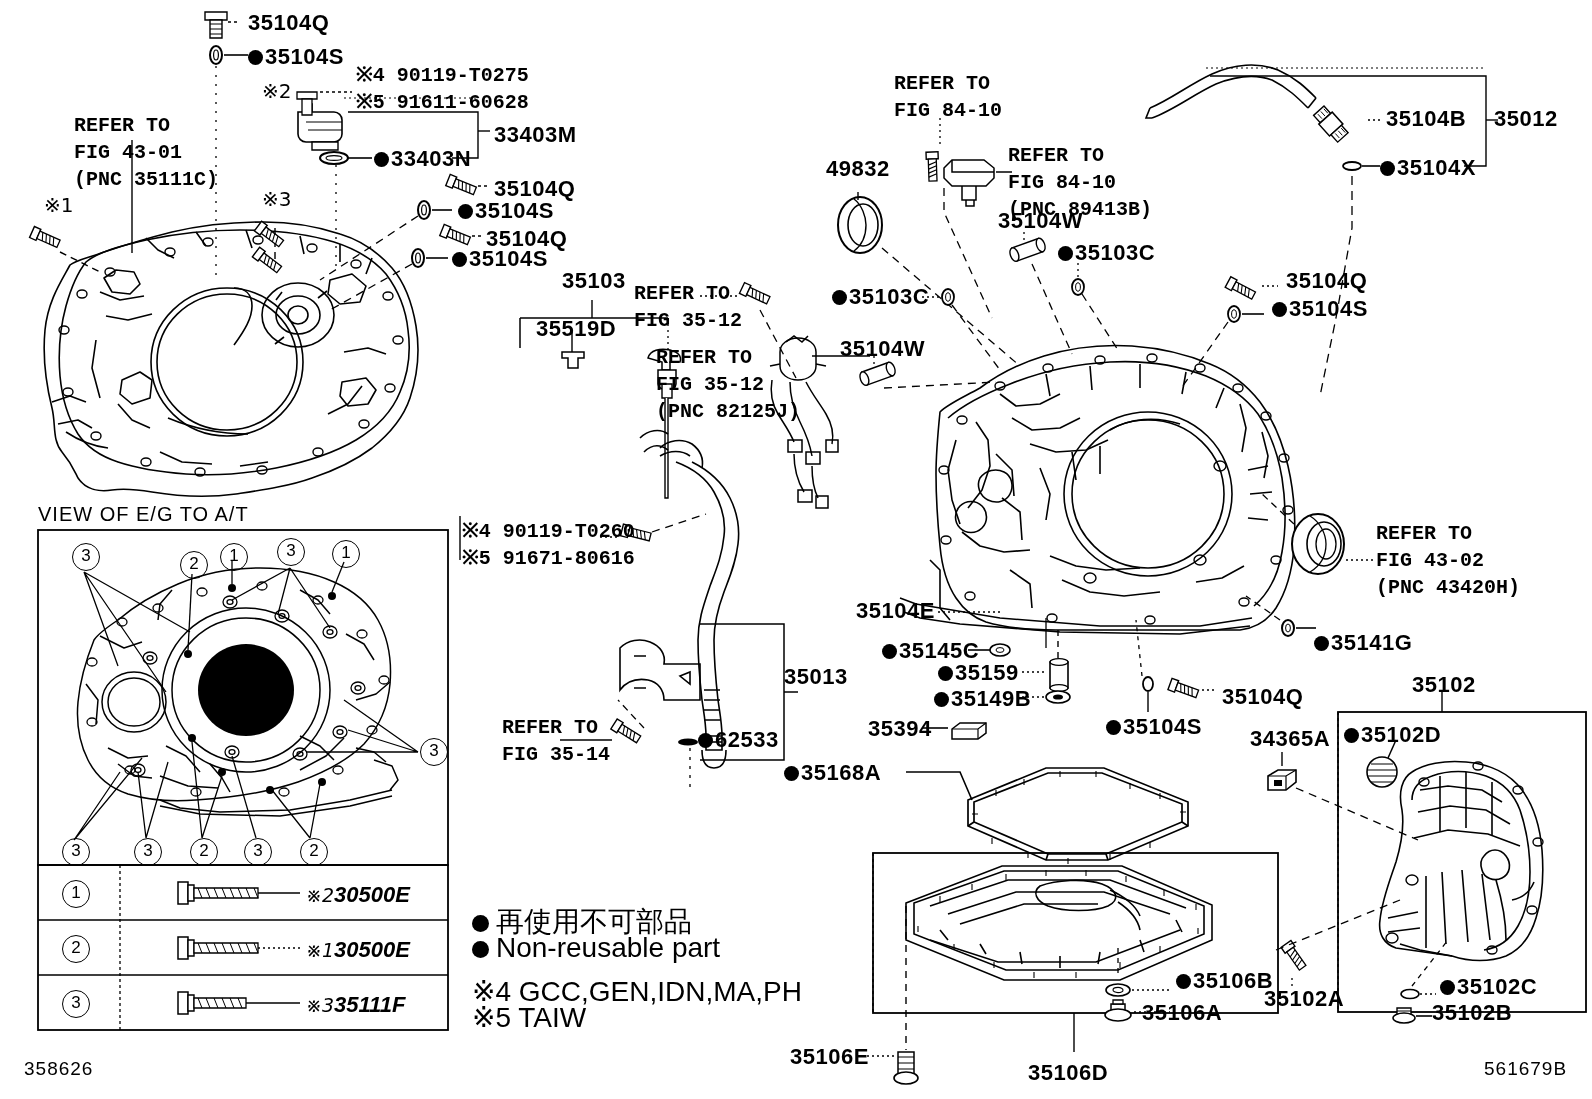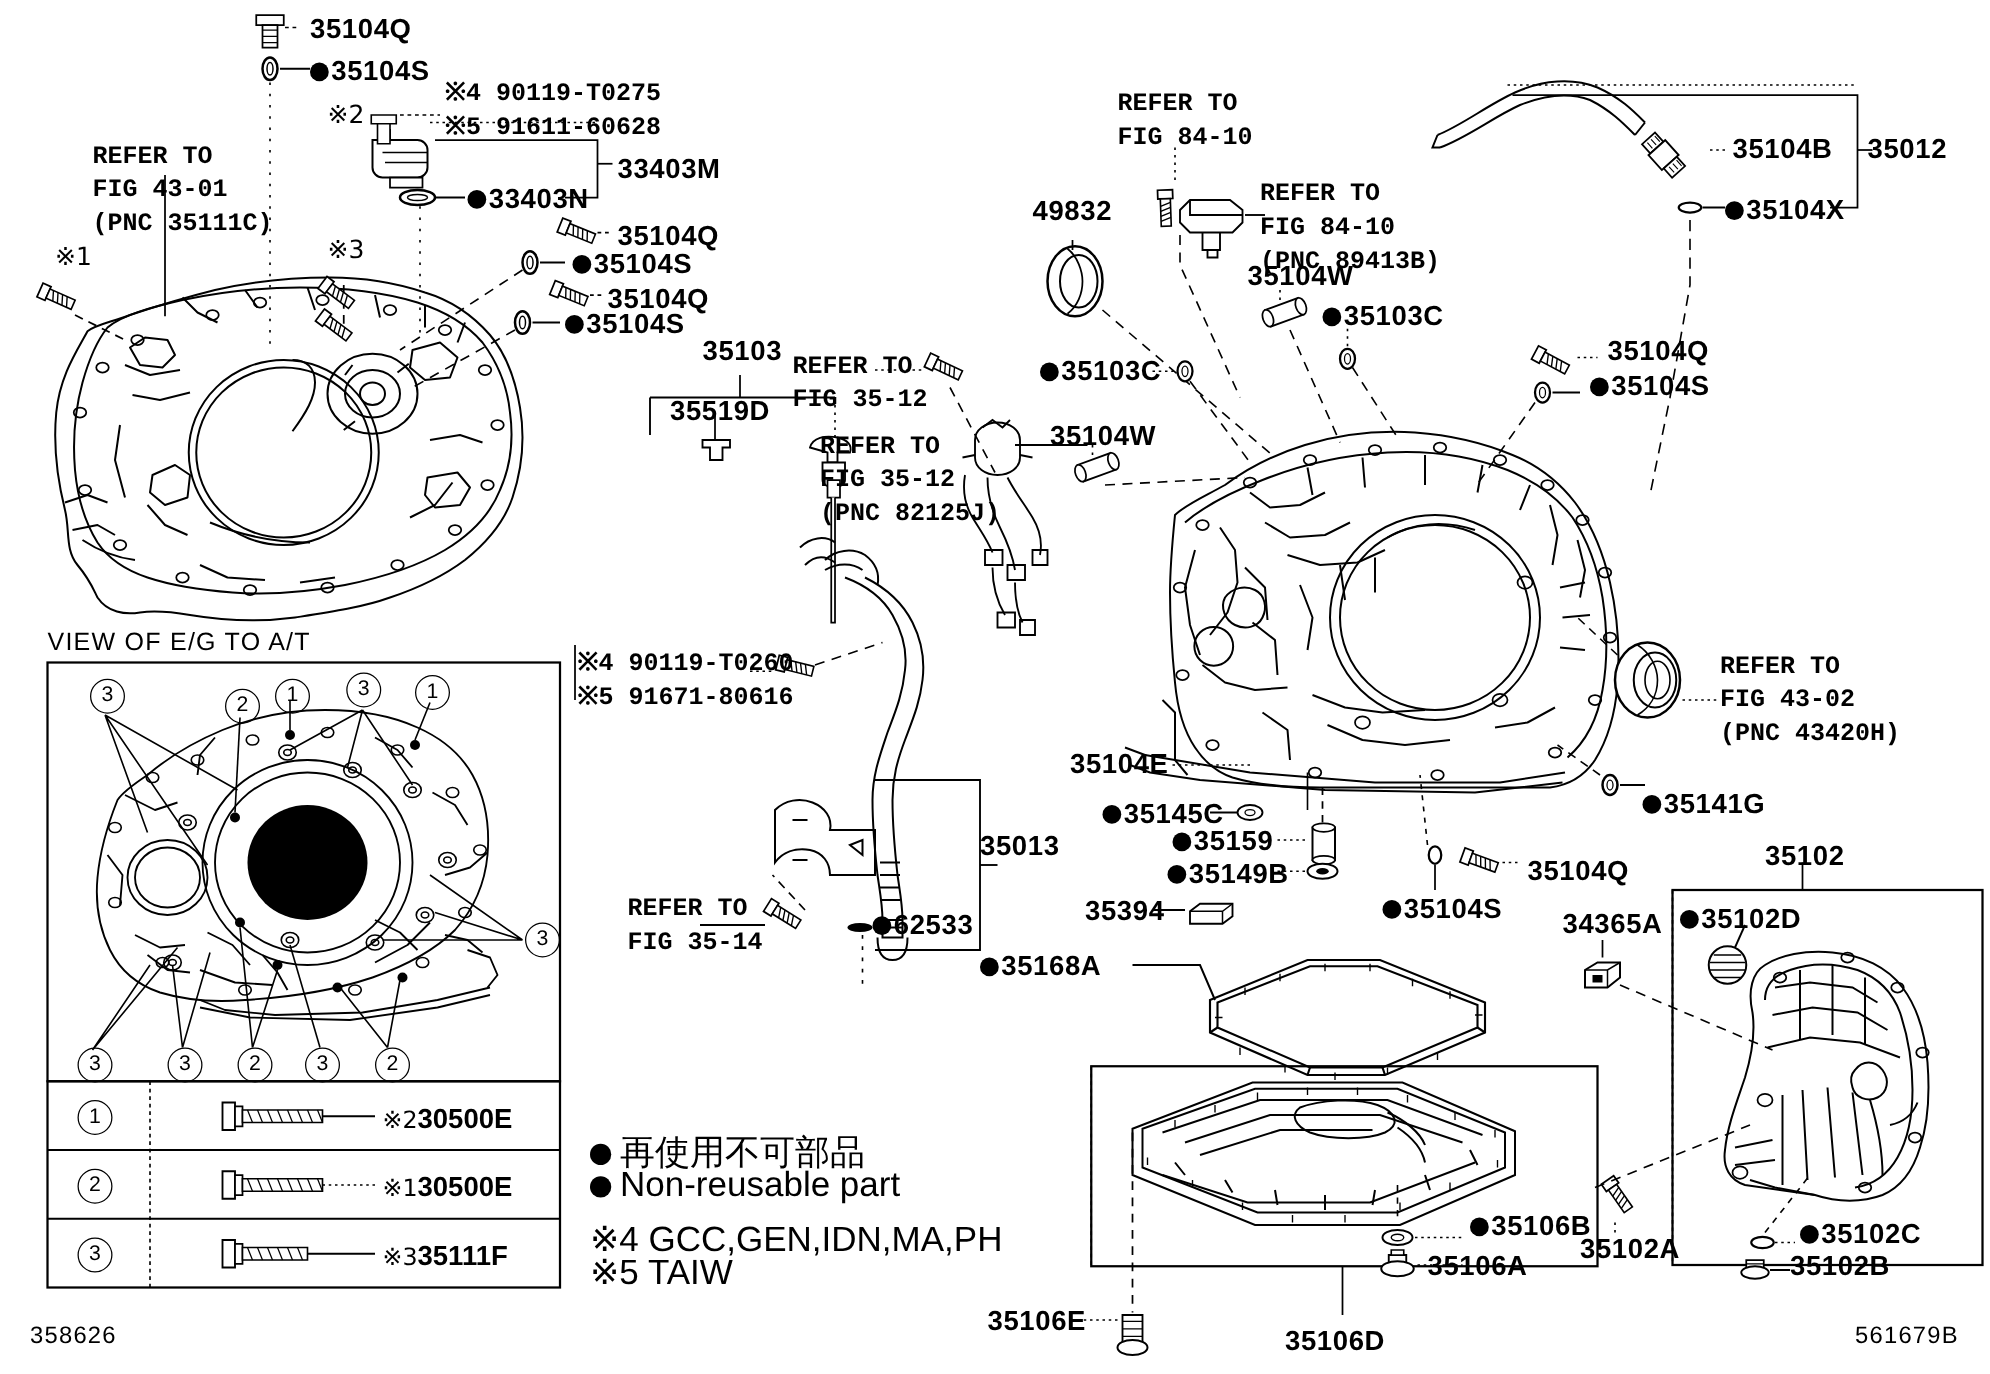--- a/index.html
+++ b/index.html
@@ -15,21 +15,21 @@
        vertical-align:-1px;margin-right:2px;}
   .legend-title{position:absolute;font-size:20px;letter-spacing:1px;font-weight:400;
        font-family:"Liberation Sans","DejaVu Sans",sans-serif;}
   .note{position:absolute;font-size:28px;font-family:"Liberation Sans","DejaVu Sans",sans-serif;
        white-space:nowrap;line-height:1.45;}
   .corner{position:absolute;font-size:19px;font-family:"Liberation Sans","DejaVu Sans",sans-serif;
        letter-spacing:1px;text-align:right;}
   .circnum{display:inline-block;width:26px;height:26px;border:1.6px solid #000;border-radius:50%;
        text-align:center;line-height:24px;font-size:17px;font-weight:400;
        font-family:"Liberation Sans","DejaVu Sans",sans-serif;}
-  .tblcell{position:absolute;font-size:22px;font-weight:700;white-space:nowrap;}
+  .tblcell{position:absolute;font-size:22px;font-weight:700;white-space:nowrap;font-style:italic;}
   .xmark{font-family:"DejaVu Sans",sans-serif;font-weight:400;}
 </style>
 </head>
 <body>
 
 <div id="sheet">
 
 <svg class="art" viewBox="0 0 1592 1099">
   <defs>
     <g id="boltA">

